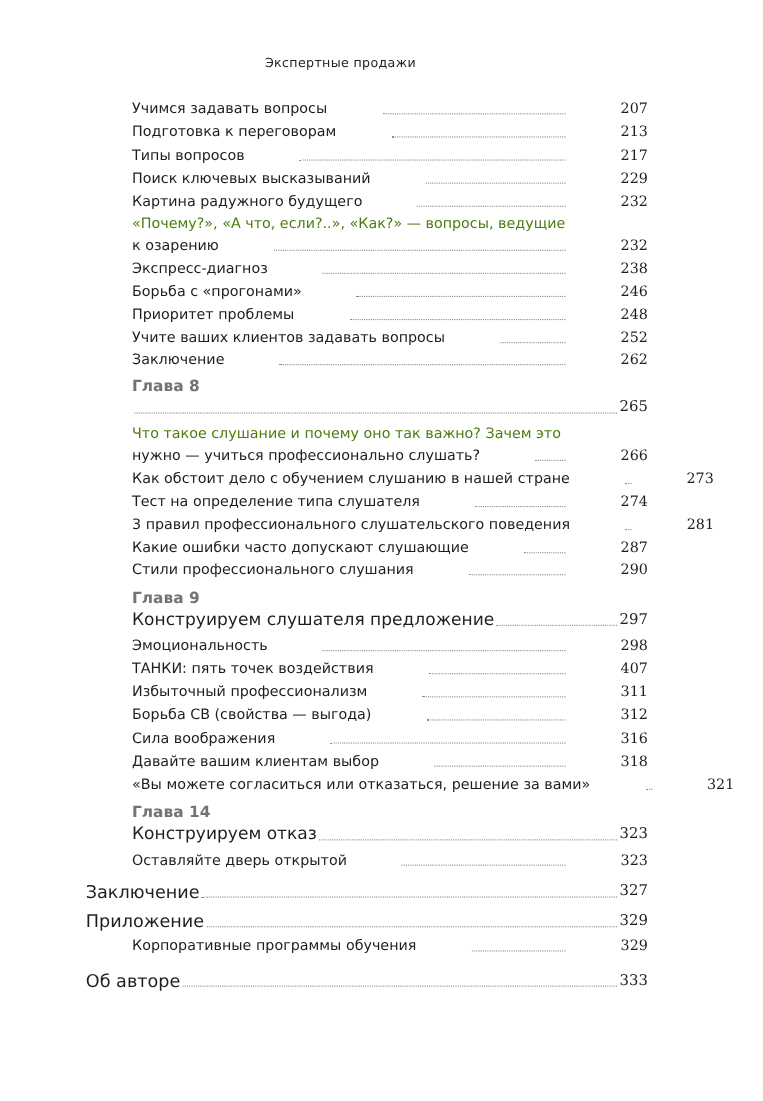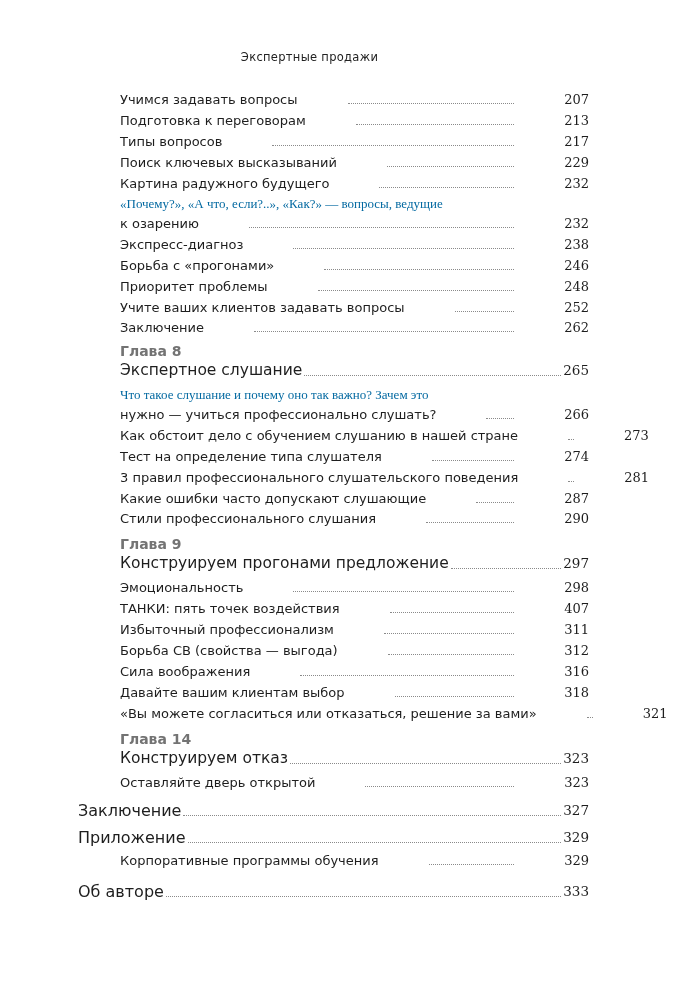--- a/index.html
+++ b/index.html
@@ -48,23 +48,22 @@
       flex: 0 0 auto;
       font-family: "DejaVu Serif", serif;
       font-size: 13px;
     }
     .row.top .page, .row.chapter-title .page { font-size: 13.5px; }
     .pre-line {
       position: absolute;
       left: 120px;
       font-size: 13px;
       line-height: 16px;
-      color: #0369a1;
+      color: #4d7c0f;
       white-space: nowrap;
-      font-family: Liberation Serif, serif;
     }
     .chapter-label {
       position: absolute;
       left: 120px;
       font-size: 14px;
       font-weight: bold;
       color: #737373;
     }
   </style>
 </head>
@@ -124,21 +123,20 @@
   <span class="page">252</span>
 </div>
 <div class="row sub" style="top:320px">
   <span class="title">Заключение</span>
   <span class="leader"></span>
   <span class="page">262</span>
 </div>
 
 <div class="chapter-label" style="top:343px">Глава 8</div>
 <div class="row chapter-title" style="top:361px">
-  <span class="title">Экспертное слушание</span>
   <span class="leader"></span>
   <span class="page">265</span>
 </div>
 <div class="pre-line" style="top:387px">Что такое слушание и почему оно так важно? Зачем это</div>
 <div class="row sub" style="top:407px">
   <span class="title">нужно — учиться профессионально слушать?</span>
   <span class="leader"></span>
   <span class="page">266</span>
 </div>
 <div class="row sub" style="top:428px">
@@ -162,21 +160,21 @@
   <span class="page">287</span>
 </div>
 <div class="row sub" style="top:511px">
   <span class="title">Стили профессионального слушания</span>
   <span class="leader"></span>
   <span class="page">290</span>
 </div>
 
 <div class="chapter-label" style="top:536px">Глава 9</div>
 <div class="row chapter-title" style="top:554px">
-  <span class="title">Конструируем прогонами предложение</span>
+  <span class="title">Конструируем слушателя предложение</span>
   <span class="leader"></span>
   <span class="page">297</span>
 </div>
 <div class="row sub" style="top:580px">
   <span class="title">Эмоциональность</span>
   <span class="leader"></span>
   <span class="page">298</span>
 </div>
 <div class="row sub" style="top:601px">
   <span class="title">ТАНКИ: пять точек воздействия</span>

